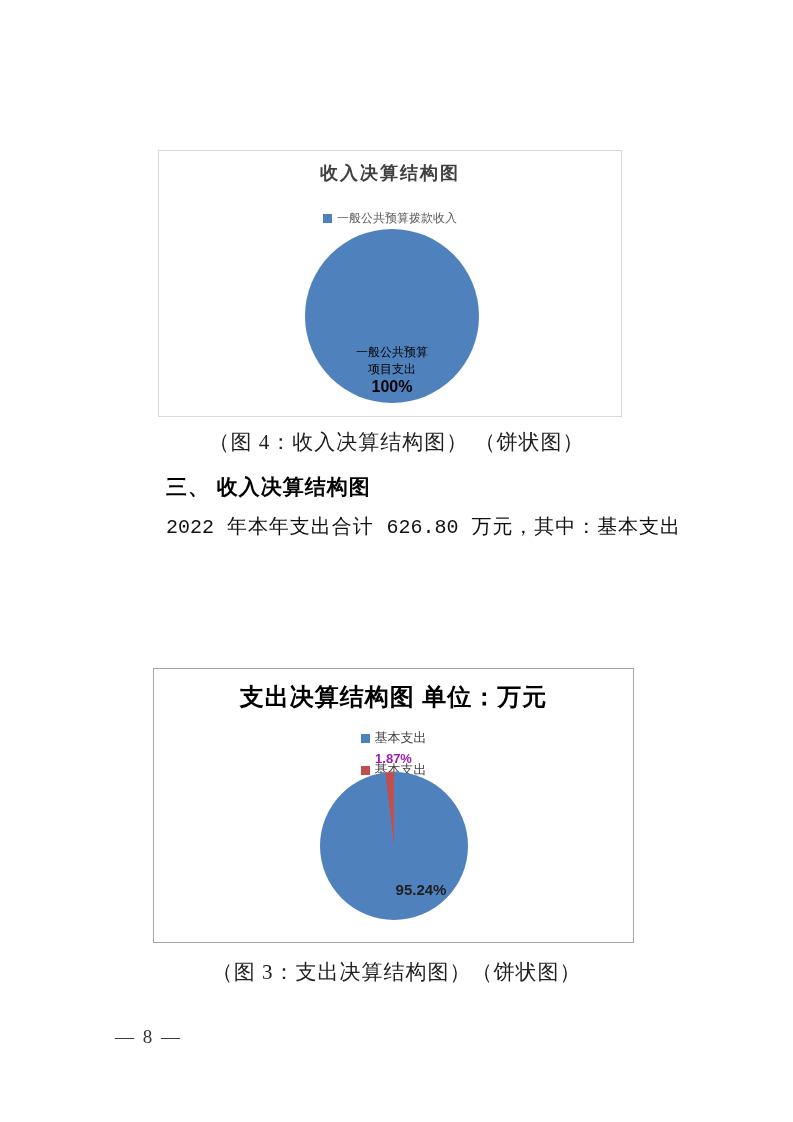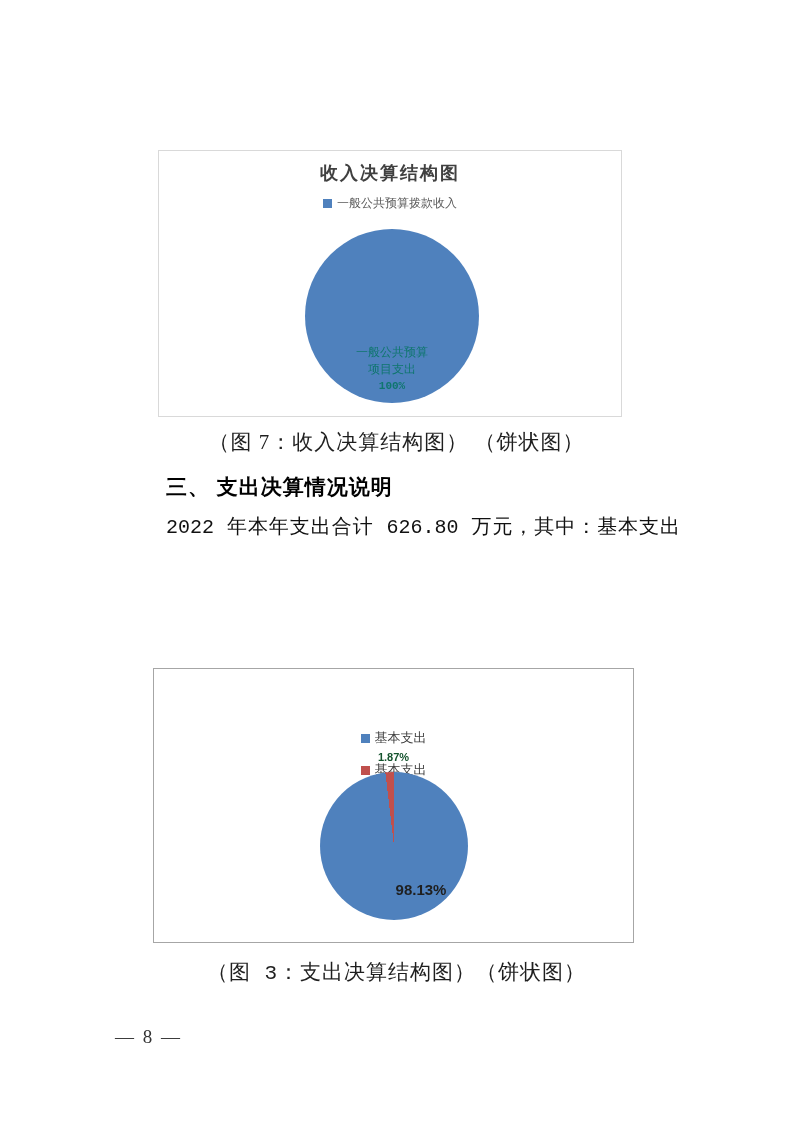--- a/index.html
+++ b/index.html
@@ -26,59 +26,59 @@
     font-weight:bold;
   }
   .income .chart-title  { top:10px; font-size:18px; color:#404040; letter-spacing:2px; }
   .expense .chart-title { top:12px; font-size:24px; color:#000000; letter-spacing:1px; }
 
   .legend-row {
     position:absolute; left:0; right:0;
     display:flex; justify-content:center; align-items:center; gap:14px;
     font-family:"Liberation Sans","DejaVu Sans",sans-serif;
   }
-  .income .legend-row  { top:44px; font-size:12px; color:#595959; }
+  .income .legend-row  { top:59px; font-size:12px; color:#595959; }
   .expense .legend-row { top:60px; font-size:13px; color:#404040;flex-direction:column; }
   .legend-item { display:flex; align-items:center; gap:5px; }
   .swatch { width:9px; height:9px; display:inline-block; }
 
   
   .pie {
     position:absolute; border-radius:50%;
     background:#4F81BD;
   }
   .income .pie  { left:146px; top:78px;  width:174px; height:174px; }
   .expense .pie { left:166px; top:103px; width:148px; height:148px; }
 
   .pie1-label {
     position:absolute; left:173px; top:193px; width:120px;
-    text-align:center; color:#0f766e;
+    text-align:center; color:#000000;
     font-family:"Liberation Sans","DejaVu Sans",sans-serif;
     font-size:12px; line-height:17px;
   }
-  .pie1-label .pct { font-weight:bold; font-size:11px;font-family:Liberation Mono, monospace; }
+  .pie1-label .pct { font-weight:bold; font-size:16px; }
 
   .minor-label {
     position:absolute; left:0; right:0; top:82px; text-align:center;
     font-family:"Liberation Sans","DejaVu Sans",sans-serif;
-    font-weight:bold; font-size:11px; color:#14532d;
+    font-weight:bold; font-size:13px; color:#a21caf;
   }
   .major-label {
     position:absolute; left:267px; top:220px; transform:translate(-50%,-50%);
     font-family:"Liberation Sans","DejaVu Sans",sans-serif;
     font-weight:bold; font-size:15px; color:#1f1f1f;
   }
 
   
   .caption {
     position:absolute; left:0; right:0; text-align:center;
     font-size:21px; color:#1f1f1f; letter-spacing:1px;
   }
   .caption.fig2 { top:428px; }
-  .caption.fig3 { top:958px;font-family:Liberation Mono, monospace; }
+  .caption.fig3 { top:958px; }
 
   .section-heading {
     position:absolute; left:166px; top:473px;
     font-family:"Liberation Sans","DejaVu Sans",sans-serif;
     font-weight:bold; font-size:21px; color:#000000; letter-spacing:1px;
   }
 
   .paragraph { position:absolute; left:112px; top:506px; width:568px;
     font-size:20px; line-height:44px; color:#111111; }
   .para-line { width:100%; text-align:justify; text-align-last:justify;font-family:Liberation Mono, monospace; }
@@ -104,43 +104,44 @@
 
   <div class="pie" style="background-color: rgb(79, 129, 189);"></div>
 
   <div class="pie1-label">
     <div>一般公共预算</div>
     <div>项目支出</div>
     <div class="pct">100%</div>
   </div>
 </div>
 
-<div class="caption fig2">（图 7：收入决算结构图） （饼状图）</div>
+<div class="caption fig2">（图 4：收入决算结构图） （饼状图）</div>
 
-<div class="section-heading">三、 支出决算情况说明</div>
+<div class="section-heading">三、 收入决算结构图</div>
 
 <div class="paragraph">
   <div class="para-line first">2022 年本年支出合计 626.80 万元，其中：基本支出</div>
 </div>
 
 <div class="chart-box expense">
+  <div class="chart-title">支出决算结构图 单位：万元</div>
 
   <div class="legend-row">
     <div class="legend-item">
       <span class="swatch" style="background-color: rgb(79, 129, 189);"></span>
       <span>基本支出</span>
     </div>
     <div class="legend-item">
       <span class="swatch" style="background-color: rgb(192, 80, 77);"></span>
       <span>基本支出</span>
     </div>
   </div>
 
   <div class="minor-label">1.87%</div>
 
   <div class="pie" style="background: conic-gradient(from -6.732deg, rgb(192, 80, 77) 0deg, rgb(192, 80, 77) 6.732deg, rgb(79, 129, 189) 6.732deg, rgb(79, 129, 189) 360deg);"></div>
 
-  <div class="major-label">98.13%</div>
+  <div class="major-label">95.24%</div>
 </div>
 
 <div class="caption fig3">（图 3：支出决算结构图）（饼状图）</div>
 
 <div class="page-number">— 8 —</div>
 
 </body></html>

